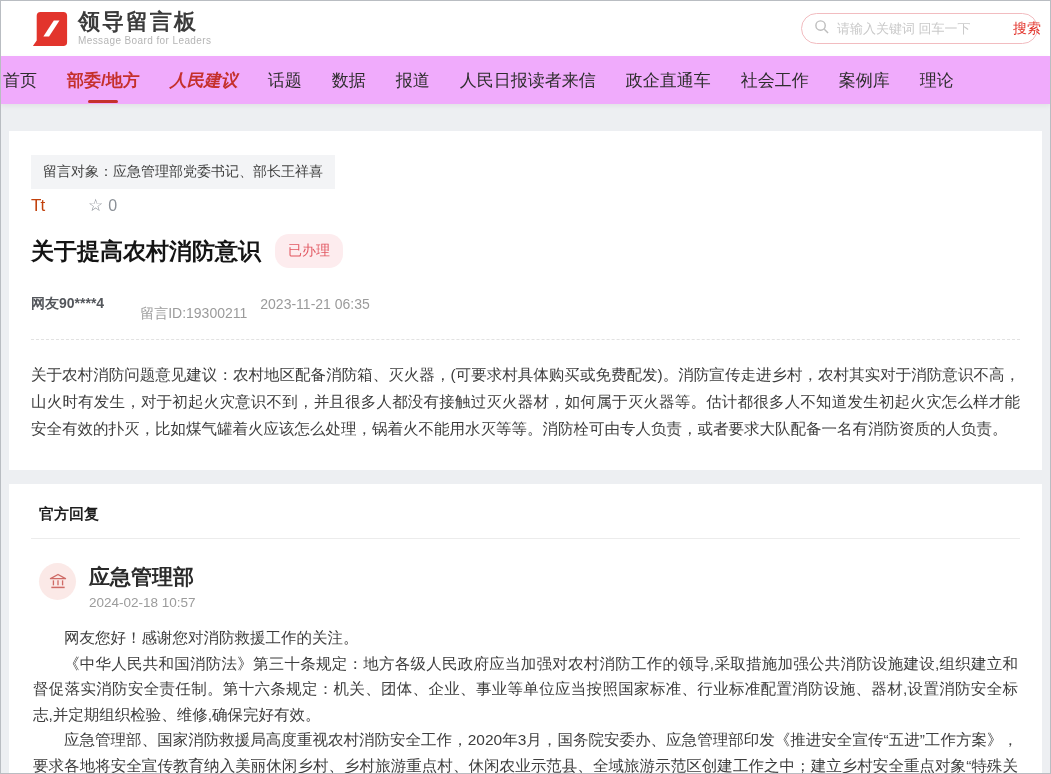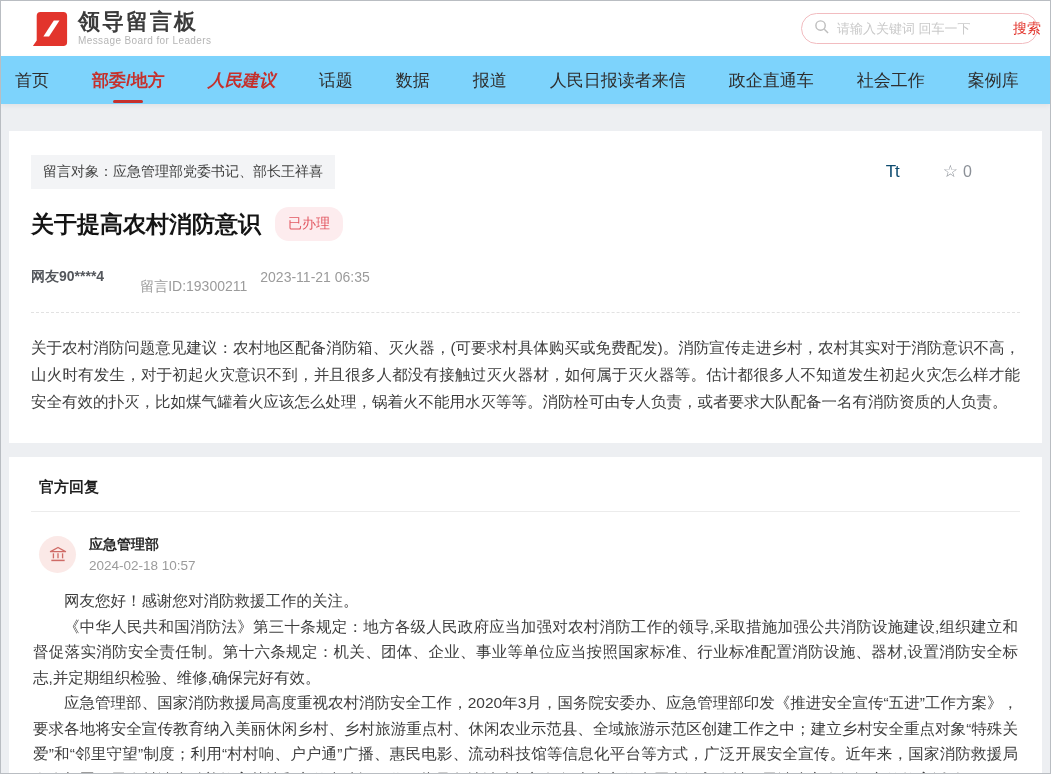--- a/index.html
+++ b/index.html
@@ -13,54 +13,54 @@
   .logo-mark { width:38px; height:38px; }
   .logo-title { font-size:22px; font-weight:bold; color:#3b3b3b; letter-spacing:2px; line-height:22px; }
   .logo-sub { font-size:10px; color:#b5b5b5; margin-top:2px; letter-spacing:0.4px; }
   .search-box { width:237px; height:31px; border:1px solid #f2bcc0; border-radius:16px; display:flex; align-items:center; padding:0 12px; background:#fff; }
   .search-box svg { flex:0 0 auto; }
   .search-input { border:none; outline:none; flex:1; font-size:13px; color:#333; margin-left:8px; background:transparent; }
   .search-input::placeholder { color:#c9c9c9; }
   .search-btn { color:#e2342c; font-size:14px; cursor:pointer; flex:0 0 auto; }
 
   
-  .main-nav { background:#7dd3fc; height:48px; display:flex; align-items:center; gap:43px; padding-left:14px; font-size:17px; color:#333; box-shadow:0 2px 5px rgba(0,0,0,0.06); position:relative; z-index:2; }
+  .main-nav { background:#f0abfc; height:48px; display:flex; align-items:center; gap:30px; padding-left:2px; font-size:17px; color:#333; box-shadow:0 2px 5px rgba(0,0,0,0.06); position:relative; z-index:2; }
   .nav-item { cursor:pointer; white-space:nowrap; position:relative; color:#2e2e2e; text-decoration:none; }
   .nav-item.active { color:#c5302c; font-weight:bold; }
   .nav-item.active .underline { position:absolute; left:50%; transform:translateX(-50%); bottom:-11px; width:30px; height:3px; background:#c5302c; border-radius:2px; }
   .nav-item.brand { color:#c5302c; font-weight:bold; font-style:italic; font-family:"DejaVu Serif","Liberation Serif",serif; }
 
   .band { height:27px; background:#edeff2; }
 
   
   .card { background:#fff; margin:0 8px; }
   .card-message { padding:24px 22px 28px 22px; }
-  .msg-top { display:flex; justify-content:space-between; align-items:flex-start; }
+  .msg-top { display:flex; justify-content:space-between; align-items:flex-start;flex-direction:column; }
   .target-badge { display:inline-block; background:#f3f4f6; color:#3f3f3f; font-size:14px; padding:8px 12px; }
   .msg-tools { display:flex; align-items:center; gap:44px; margin-right:48px; margin-top:6px; color:#8b9097; }
-  .font-toggle { font-size:17px; cursor:pointer; color:#0c4a6e; letter-spacing:-1px; }
+  .font-toggle { font-size:17px; cursor:pointer; color:#c2410c; letter-spacing:-1px; }
   .star-wrap { display:flex; align-items:center; gap:5px; cursor:pointer; font-size:16px; color:#8b9097; }
   .star-icon { font-size:17px; }
   .title-row { margin-top:18px; display:flex; align-items:center; gap:14px; }
   .msg-title { font-size:23px; font-weight:bold; color:#141414; }
   .status-badge { background:#fdecee; color:#e25862; font-size:14px; padding:8px 13px; border-radius:14px; }
   .msg-meta { margin-top:17px; display:flex; align-items:center; font-size:14px; }
   .meta-author { color:#54575c; font-weight:bold; }
   .meta-id { color:#9b9b9b; margin-left:36px;margin-top:20px; }
   .meta-time { color:#9b9b9b; margin-left:13px; }
   .dash-sep { border:none; border-top:1px dashed #e2e2e2; margin-top:16px; }
   .msg-body { margin-top:21px; font-size:15.5px; color:#3d3d3d; line-height:27px; text-align:justify; }
 
   
   .card-reply { margin-top:14px; padding:0 22px; min-height:400px; }
   .reply-heading { padding:21px 0 14px 8px; font-size:15px; font-weight:bold; color:#1f1f1f; }
   .reply-divider { border:none; border-top:1px solid #ececec; }
   .reply-head { margin-top:24px; display:flex; align-items:flex-start; gap:13px; padding-left:8px; }
   .avatar { width:37px; height:37px; border-radius:50%; background:#fbe9e7; display:flex; align-items:center; justify-content:center; flex:0 0 auto; }
-  .reply-name { font-size:14px; font-weight:bold; color:#2a2a2a; }
+  .reply-name { font-size:21px; font-weight:bold; color:#2a2a2a; }
   .reply-time { font-size:13.5px; color:#9b9b9b; margin-top:4px; }
   .reply-body { margin-top:15px; font-size:15.5px; color:#3d3d3d; line-height:25.5px; text-align:justify; padding:0 2px; }
   .reply-body p { text-indent:2em; }
 </style>
 </head>
 <body>
 
 <div class="page">
 
   <header class="site-header">

